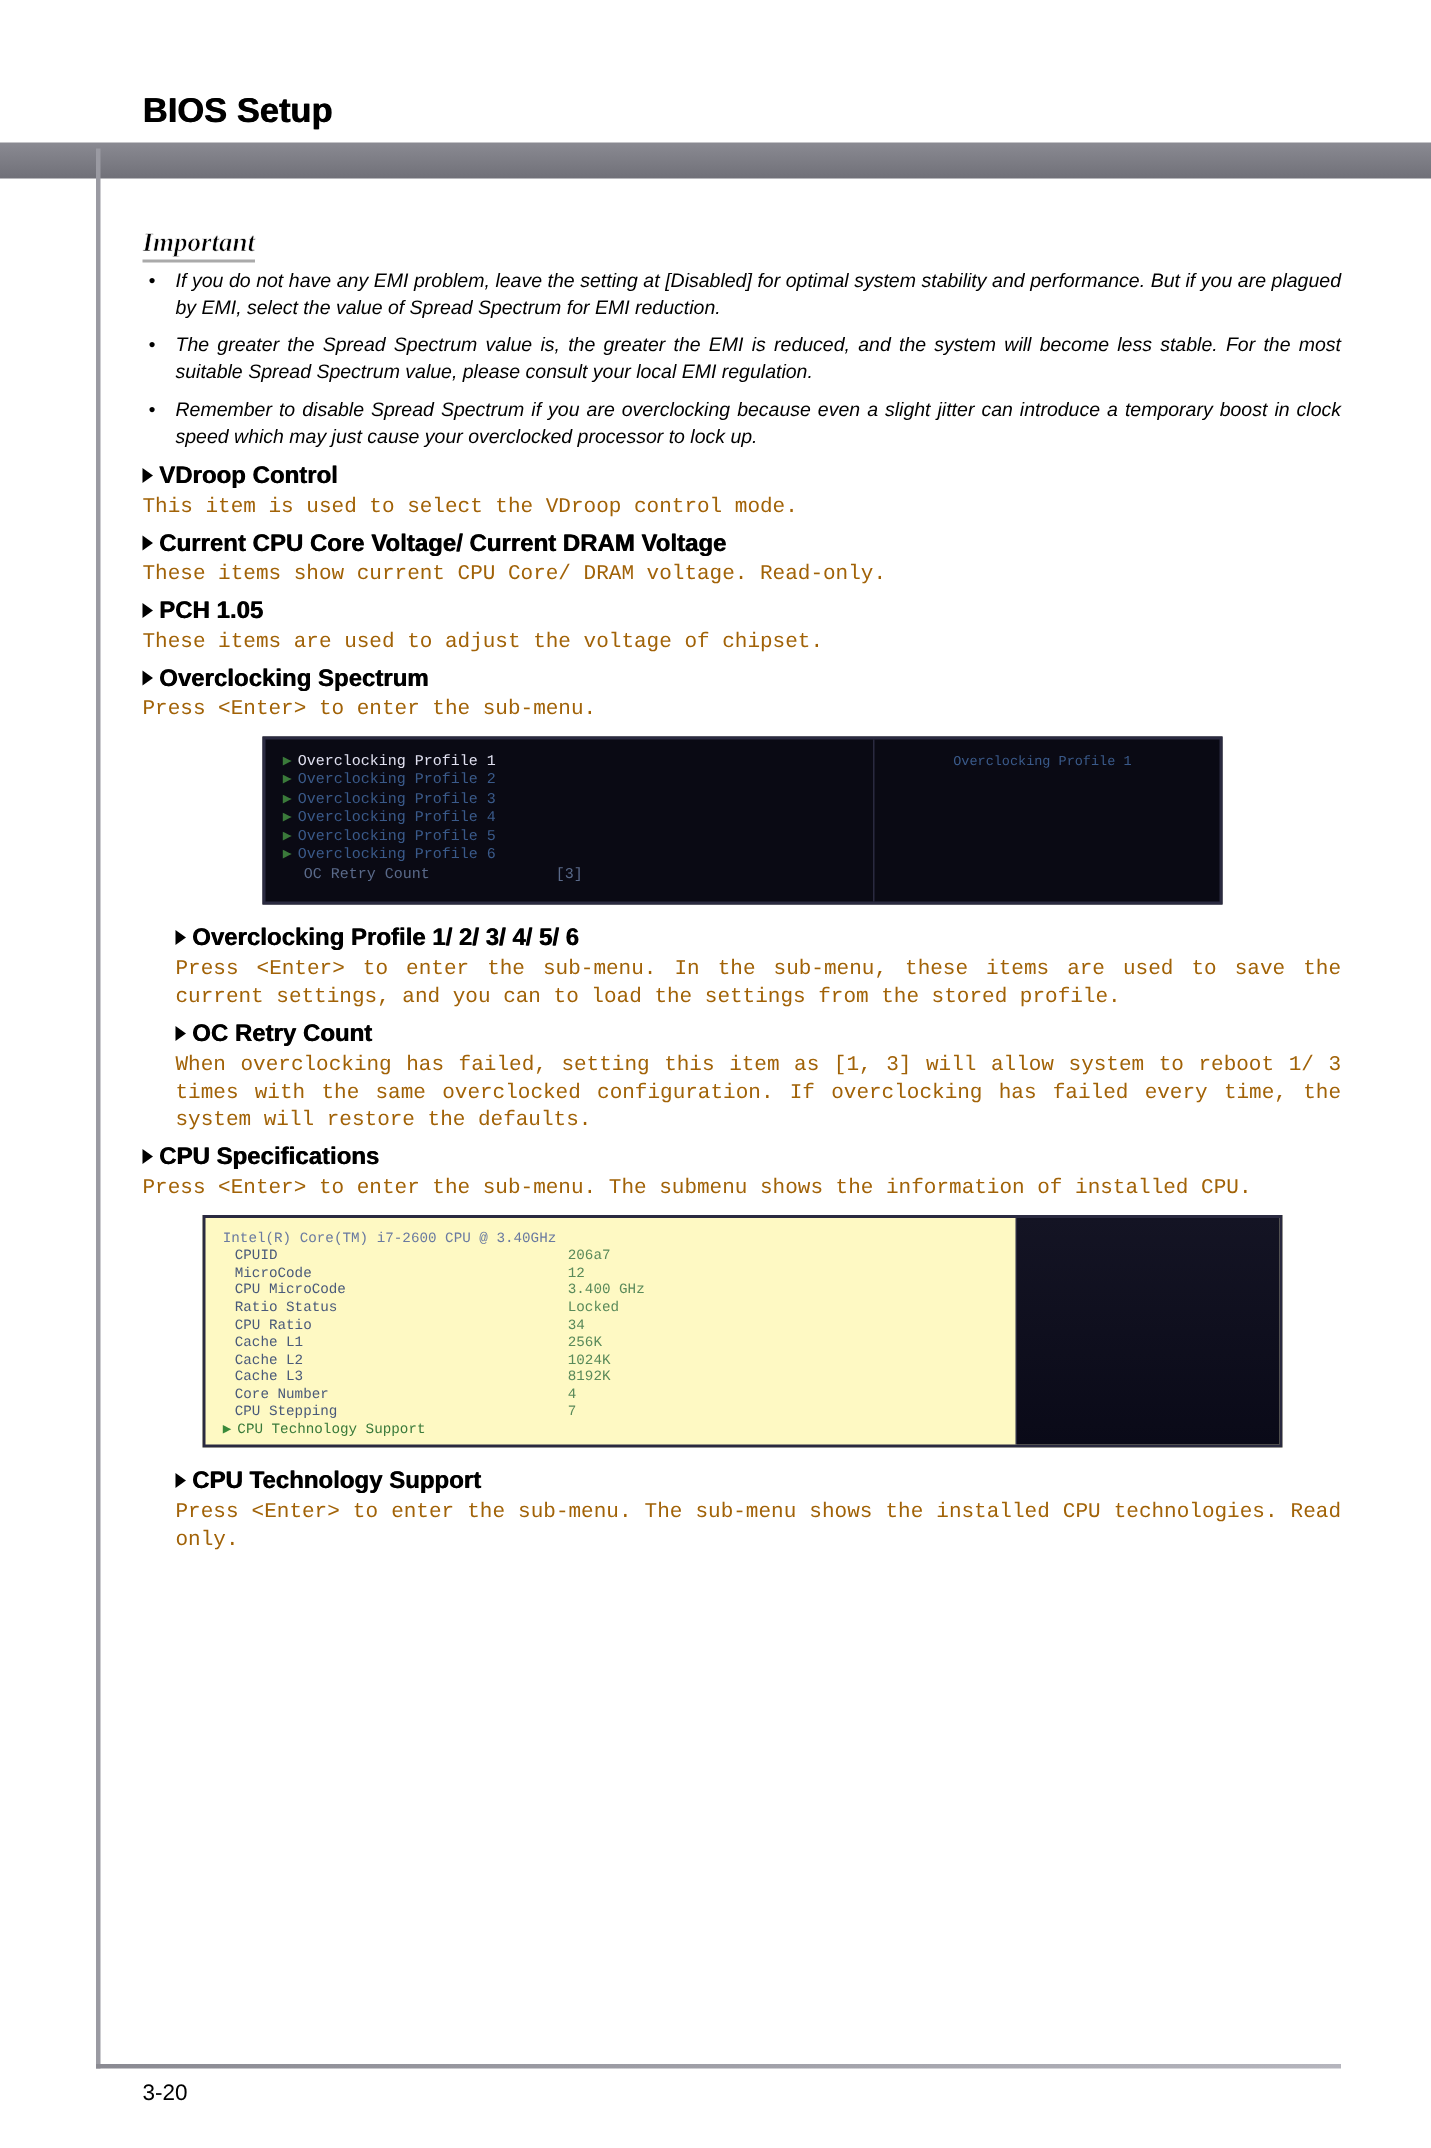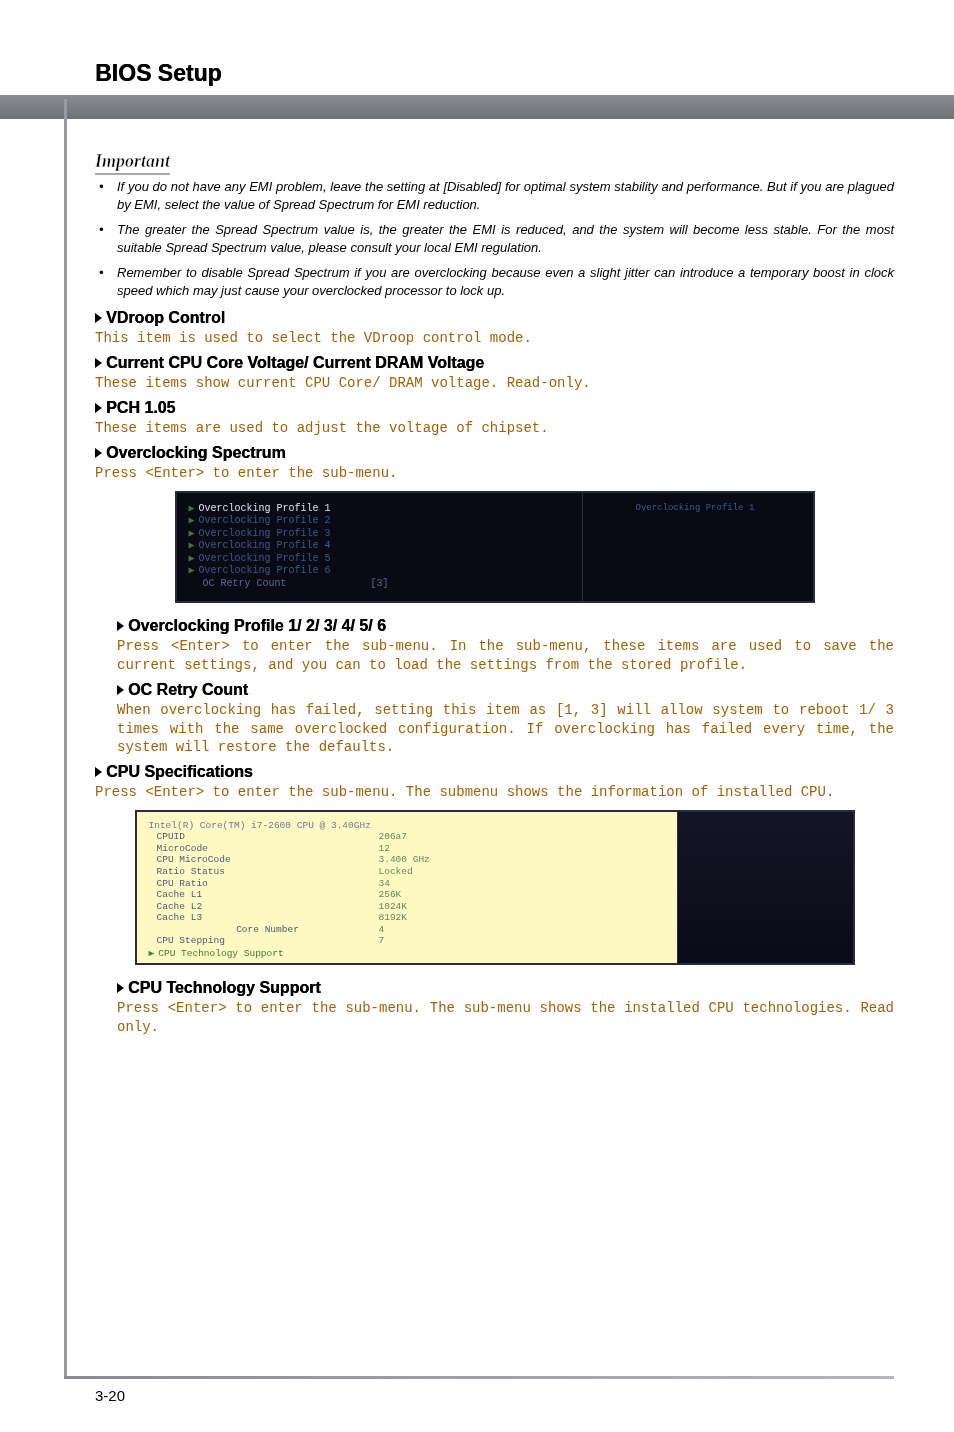--- a/index.html
+++ b/index.html
@@ -311,21 +311,21 @@
             </div>
             <div class="data-row">
               <span class="k" style="padding-left: 8px;">Cache L2</span>
               <span class="v green">1024K</span>
             </div>
             <div class="data-row">
               <span class="k" style="padding-left: 8px;">Cache L3</span>
               <span class="v green">8192K</span>
             </div>
             <div class="data-row">
-              <span class="k" style="padding-left: 8px; text-align: center;">Core Number</span>
+              <span class="k" style="padding-left: 8px;">Core Number</span>
               <span class="v green">4</span>
             </div>
             <div class="data-row">
               <span class="k" style="padding-left: 8px;">CPU Stepping</span>
               <span class="v green">7</span>
             </div>
           </div>
         <div class="tech-row"><span class="tri">▶</span><span>CPU Technology Support</span></div>
       </div>
       <div class="ss2-right"></div>

